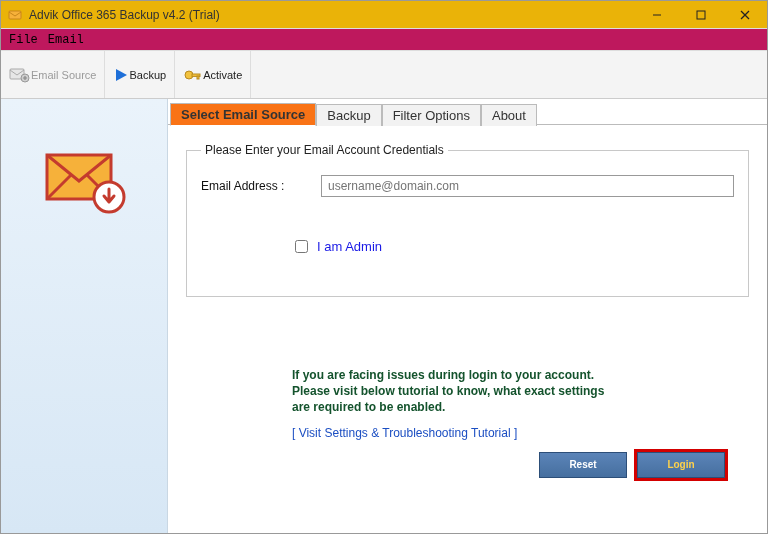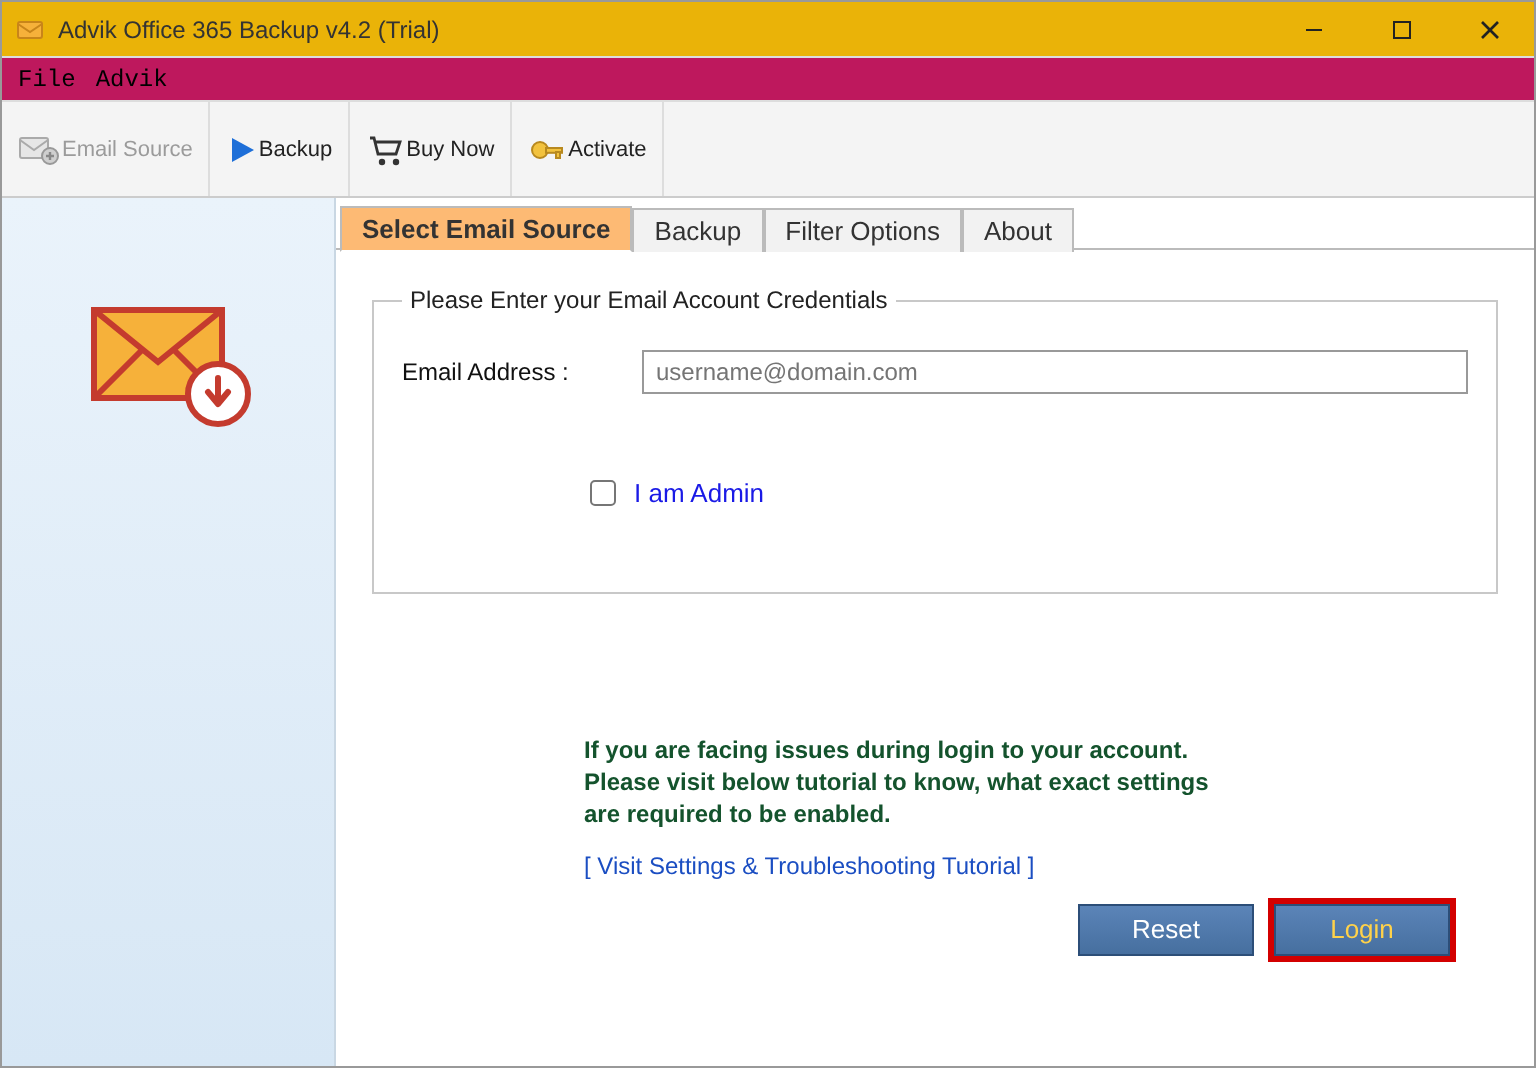--- a/index.html
+++ b/index.html
@@ -110,21 +110,21 @@
     border: 1px solid #bbb;
     border-bottom: none;
     background: #f2f2f2;
     margin-right: 0px;
     color: #333;
     position: relative;
     top: 1px;
     cursor: default;
   }
   .tab.active {
-    background: #fdba74;
+    background: #f97316;
     font-weight: bold;
     border-bottom: 1px solid #fff;
     z-index: 2;
   }
   .tabline {
     border-bottom: 1px solid #bbb;
     margin-top: -1px;
   }
   .panel {
     padding: 12px 14px 10px 14px;
@@ -185,22 +185,22 @@
     justify-content: flex-end;
     gap: 10px;
     margin: 12px 28px 0 0;
   }
   .btn {
     width: 88px;
     height: 26px;
     background: linear-gradient(#5b84b8, #466f9f);
     border: 1px solid #2c4e78;
     color: #fff;
-    font-weight: normal;
-    font-size: 13px;
+    font-weight: bold;
+    font-size: 10px;
     display: flex;
     align-items: center;
     justify-content: center;
     cursor: default;
   }
   .btn.login {
     color: #ffd24a;
     outline: 3px solid #d30000;
     outline-offset: 0px;
   }
@@ -231,21 +231,21 @@
     <div class="winbtn">
       <svg width="10" height="10">
           <line x1="1" y1="1" x2="9" y2="9" stroke="#222" stroke-width="1.3"></line>
           <line x1="9" y1="1" x2="1" y2="9" stroke="#222" stroke-width="1.3"></line>
         </svg>
     </div>
   </div>
 
   <div class="menubar">
     <span>File</span>
-    <span>Advik</span>
+    <span>Email</span>
   </div>
 
   <div class="toolbar">
     <div class="toolbtn disabled">
       <span class="ticon">
         <svg width="22" height="18" viewBox="0 0 22 18">
           <rect x="1" y="3" width="14" height="10" rx="1" fill="#e6e6e6" stroke="#aaa"></rect>
           <path d="M1 4 L8 9 L15 4" fill="none" stroke="#aaa"></path>
           <circle cx="16" cy="12" r="4" fill="#cfcfcf" stroke="#999"></circle>
           <path d="M16 10 v4 M14 12 h4" stroke="#888" stroke-width="1.2"></path>
@@ -253,30 +253,20 @@
       </span>
       <span>Email Source</span>
     </div>
     <div class="toolbtn">
       <span class="ticon">
         <svg width="16" height="16">
             <polygon points="3,2 14,8 3,14" fill="#1e6fd8"></polygon>
           </svg>
       </span>
       <span>Backup</span>
-    </div>
-    <div class="toolbtn">
-      <span class="ticon">
-        <svg width="20" height="18" viewBox="0 0 20 18">
-          <path d="M2 3 h2 l2 8 h9 l2-6 h-12" fill="none" stroke="#333" stroke-width="1.4"></path>
-          <circle cx="8" cy="15" r="1.6" fill="#333"></circle>
-          <circle cx="15" cy="15" r="1.6" fill="#333"></circle>
-        </svg>
-      </span>
-      <span>Buy Now</span>
     </div>
     <div class="toolbtn">
       <span class="ticon">
         <svg width="20" height="18" viewBox="0 0 20 18">
           <circle cx="6" cy="9" r="4" fill="#f2c23e" stroke="#b8891f"></circle>
           <rect x="9" y="8" width="8" height="2.4" fill="#f2c23e" stroke="#b8891f"></rect>
           <rect x="14" y="10" width="2" height="3" fill="#f2c23e" stroke="#b8891f"></rect>
         </svg>
       </span>
       <span>Activate</span>

